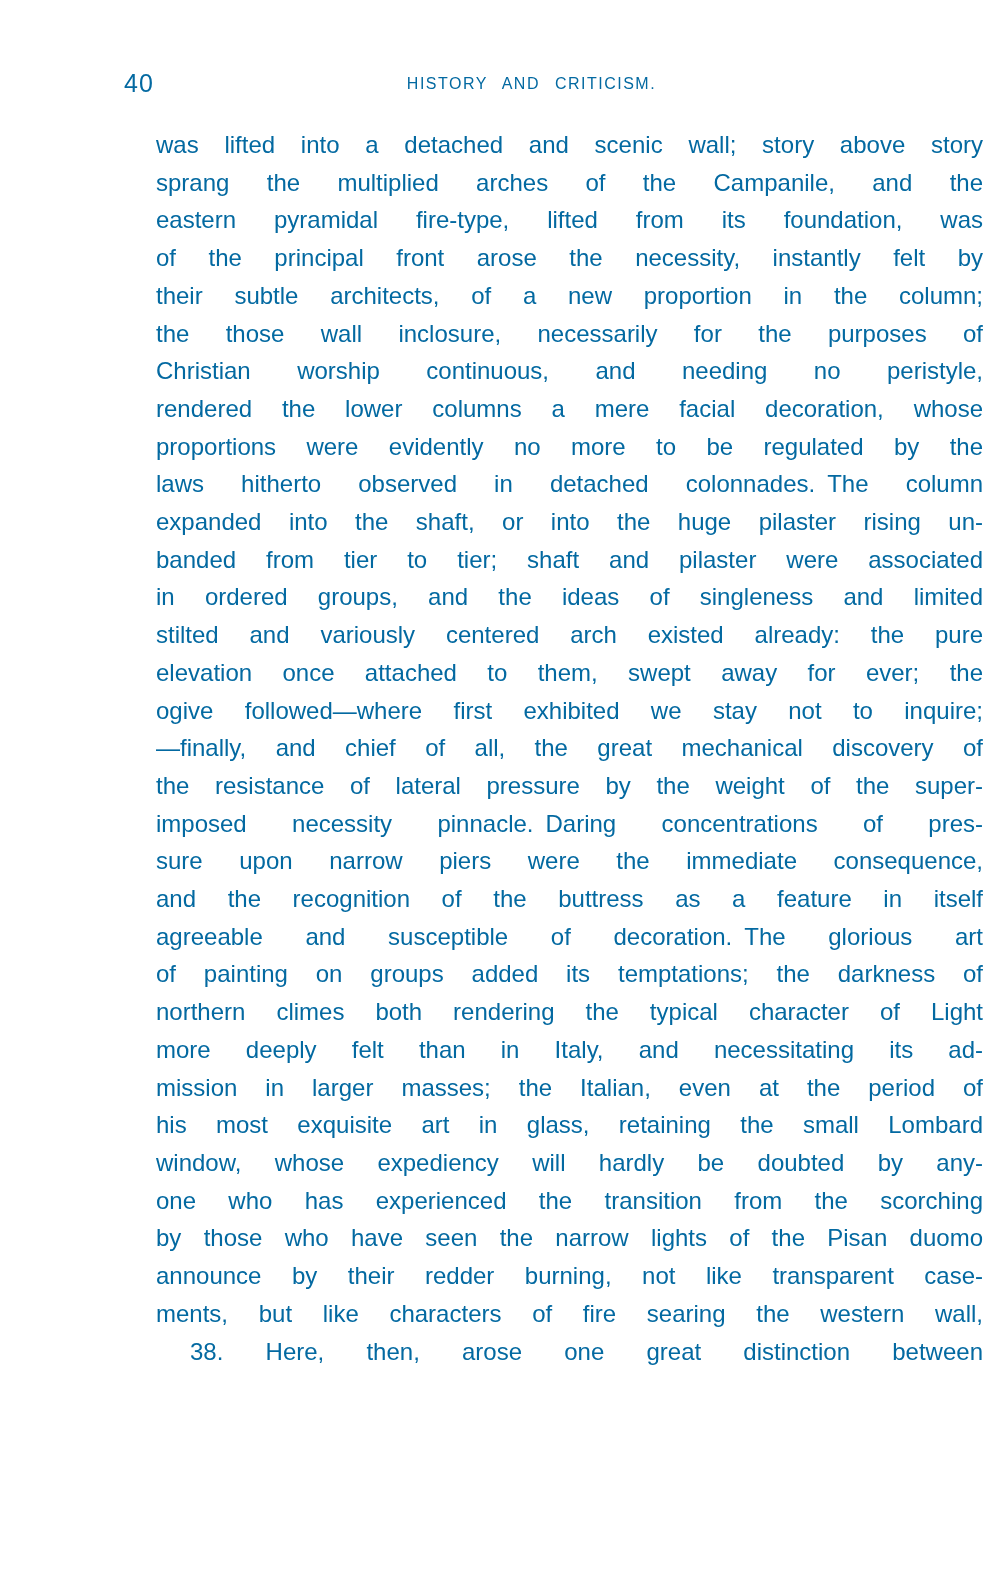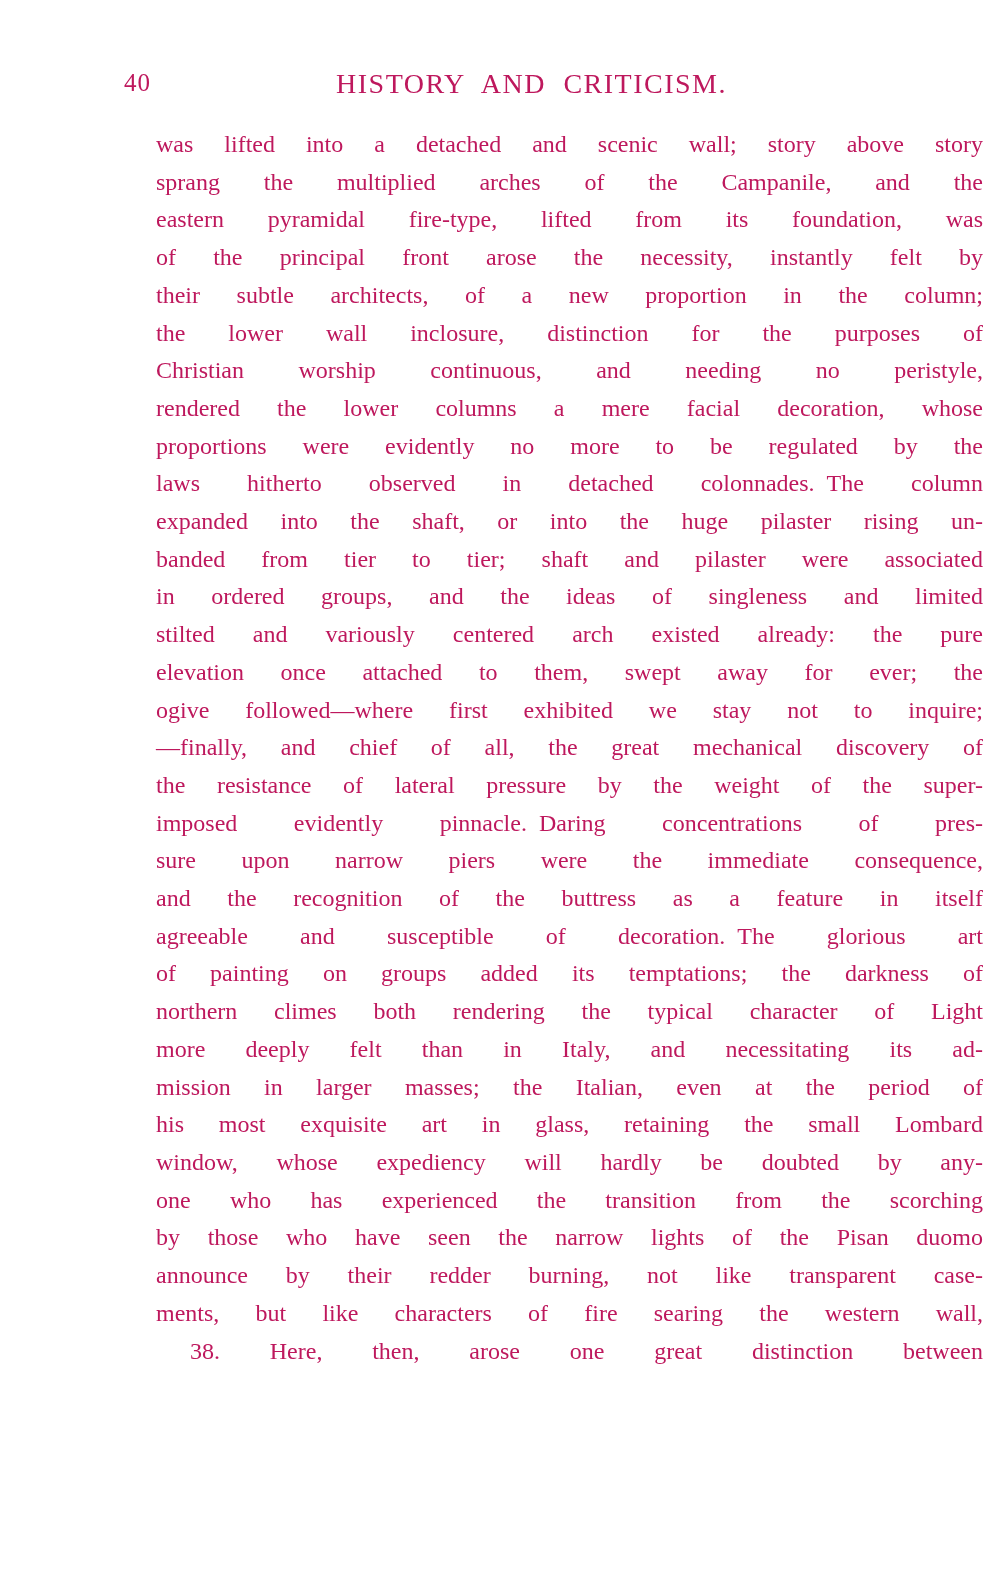--- a/index.html
+++ b/index.html
@@ -5,22 +5,22 @@
   html, body {
     margin: 0;
     padding: 0;
     background: #ffffff;
   }
   .page {
     position: relative;
     width: 1000px;
     height: 1596px;
     background: #ffffff;
-    font-family: Liberation Serif, serif;
-    color: #be185d;
+    font-family: Liberation Sans, sans-serif;
+    color: #0369a1;
     overflow: hidden;
   }
   .running-header {
     position: absolute;
     top: 68px;
     left: 118px;
     width: 827px;
     height: 32px;
   }
   .page-number {
@@ -30,21 +30,21 @@
     font-size: 25px;
     line-height: 30px;
     letter-spacing: 1px;
   }
   .running-title {
     position: absolute;
     left: 0;
     right: 0;
     top: 1px;
     text-align: center;
-    font-size: 28px;
+    font-size: 16px;
     line-height: 30px;
     letter-spacing: 1.5px;
     word-spacing: 9px;
   }
   .text-block {
     position: absolute;
     top: 126px;
     left: 118px;
     width: 827px;
     font-size: 24px;
@@ -71,34 +71,34 @@
     <div class="page-number">40</div>
     <div class="running-title">HISTORY AND CRITICISM.</div>
   </div>
 
   <div class="text-block">
     <div class="line">was lifted into a detached and scenic wall; story above story</div>
     <div class="line">sprang the multiplied arches of the Campanile, and the</div>
     <div class="line">eastern pyramidal fire-type, lifted from its foundation, was</div>
     <div class="line">of the principal front arose the necessity, instantly felt by</div>
     <div class="line">their subtle architects, of a new proportion in the column;</div>
-    <div class="line">the lower wall inclosure, distinction for the purposes of</div>
+    <div class="line">the those wall inclosure, necessarily for the purposes of</div>
     <div class="line">Christian worship continuous, and needing no peristyle,</div>
     <div class="line">rendered the lower columns a mere facial decoration, whose</div>
     <div class="line">proportions were evidently no more to be regulated by the</div>
     <div class="line">laws hitherto observed in detached colonnades. The column</div>
     <div class="line">expanded into the shaft, or into the huge pilaster rising un-</div>
     <div class="line">banded from tier to tier; shaft and pilaster were associated</div>
     <div class="line">in ordered groups, and the ideas of singleness and limited</div>
     <div class="line">stilted and variously centered arch existed already: the pure</div>
     <div class="line">elevation once attached to them, swept away for ever; the</div>
     <div class="line">ogive followed—where first exhibited we stay not to inquire;</div>
     <div class="line">—finally, and chief of all, the great mechanical discovery of</div>
     <div class="line">the resistance of lateral pressure by the weight of the super-</div>
-    <div class="line">imposed evidently pinnacle. Daring concentrations of pres-</div>
+    <div class="line">imposed necessity pinnacle. Daring concentrations of pres-</div>
     <div class="line">sure upon narrow piers were the immediate consequence,</div>
     <div class="line">and the recognition of the buttress as a feature in itself</div>
     <div class="line">agreeable and susceptible of decoration. The glorious art</div>
     <div class="line">of painting on groups added its temptations; the darkness of</div>
     <div class="line">northern climes both rendering the typical character of Light</div>
     <div class="line">more deeply felt than in Italy, and necessitating its ad-</div>
     <div class="line">mission in larger masses; the Italian, even at the period of</div>
     <div class="line">his most exquisite art in glass, retaining the small Lombard</div>
     <div class="line">window, whose expediency will hardly be doubted by any-</div>
     <div class="line">one who has experienced the transition from the scorching</div>

